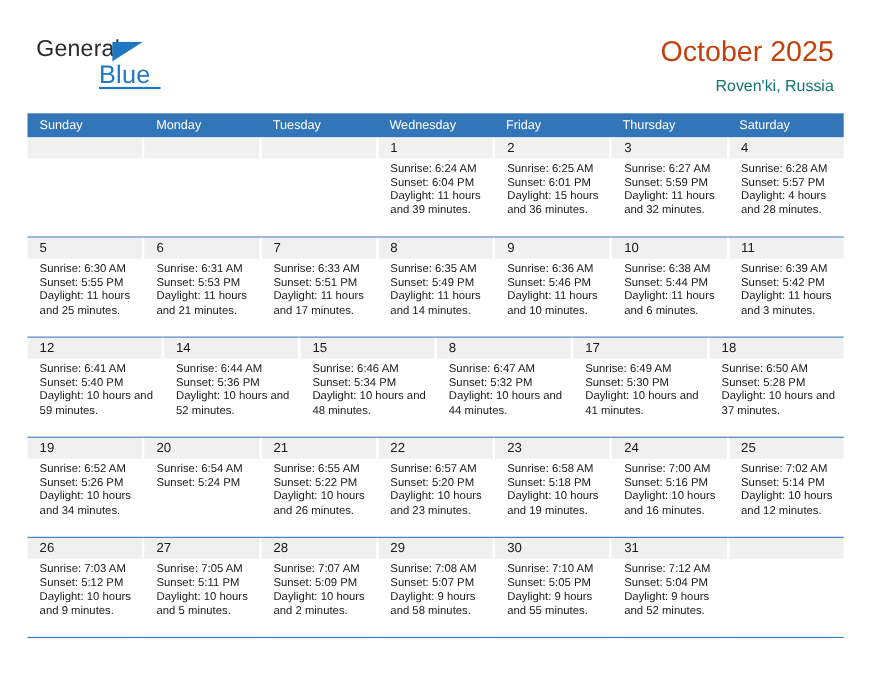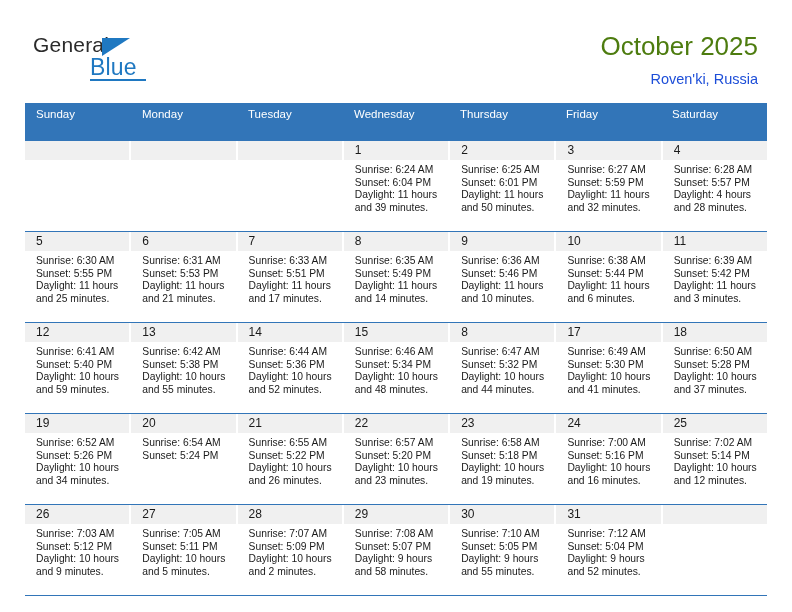--- a/index.html
+++ b/index.html
@@ -70,43 +70,43 @@
   }
 
   .title-block {
     position: absolute;
     right: 34px;
     top: 30px;
     text-align: right;
   }
   .cal-title {
     font-size: 26px;
-    color: #4d7c0f;
+    color: #c2410c;
     line-height: 32px;
     white-space: nowrap;
   }
   .cal-subtitle {
     font-size: 14.5px;
-    color: #1d4ed8;
+    color: #0f766e;
     line-height: 20px;
     margin-top: 7px;
     white-space: nowrap;
   }
 
   
   .calendar {
     position: absolute;
     left: 25px;
     top: 103px;
     width: 742px;
   }
   .weekday-row {
     display: flex;
     background: #3275b8;
-    height: 38px;
+    height: 22px;
   }
   .weekday {
     flex: 1 1 0;
     color: #ffffff;
     font-size: 11.5px;
     line-height: 22px;
     padding-left: 11px;
     box-sizing: border-box;
     white-space: nowrap;
     overflow: hidden;
@@ -181,22 +181,22 @@
     </div>
 
   </div>
 
   <div class="calendar">
     <div class="weekday-row" id="weekday-row">
         <div class="weekday">Sunday</div>
         <div class="weekday">Monday</div>
         <div class="weekday">Tuesday</div>
         <div class="weekday">Wednesday</div>
+        <div class="weekday">Friday</div>
         <div class="weekday">Thursday</div>
-        <div class="weekday">Friday</div>
         <div class="weekday">Saturday</div>
       </div>
     <div id="weeks-container">
         <div class="week-row first">
           <div class="day-cell">
             <div class="daynum-band"></div>
           </div>
           <div class="day-cell">
             <div class="daynum-band"></div>
           </div>
@@ -209,21 +209,21 @@
               <div>Sunrise: 6:24 AM</div>
               <div>Sunset: 6:04 PM</div>
               <div class="daylight">Daylight: 11 hours and 39 minutes.</div>
             </div>
           </div>
           <div class="day-cell">
             <div class="daynum-band">2</div>
             <div class="cell-details">
               <div>Sunrise: 6:25 AM</div>
               <div>Sunset: 6:01 PM</div>
-              <div class="daylight">Daylight: 11 hours and 50 minutes.</div>
+              <div class="daylight">Daylight: 15 hours and 36 minutes.</div>
             </div>
           </div>
           <div class="day-cell">
             <div class="daynum-band">3</div>
             <div class="cell-details">
               <div>Sunrise: 6:27 AM</div>
               <div>Sunset: 5:59 PM</div>
               <div class="daylight">Daylight: 11 hours and 32 minutes.</div>
             </div>
           </div>
@@ -297,28 +297,20 @@
         <div class="week-row">
           <div class="day-cell">
             <div class="daynum-band">12</div>
             <div class="cell-details">
               <div>Sunrise: 6:41 AM</div>
               <div>Sunset: 5:40 PM</div>
               <div class="daylight">Daylight: 10 hours and 59 minutes.</div>
             </div>
           </div>
           <div class="day-cell">
-            <div class="daynum-band">13</div>
-            <div class="cell-details">
-              <div>Sunrise: 6:42 AM</div>
-              <div>Sunset: 5:38 PM</div>
-              <div class="daylight">Daylight: 10 hours and 55 minutes.</div>
-            </div>
-          </div>
-          <div class="day-cell">
             <div class="daynum-band">14</div>
             <div class="cell-details">
               <div>Sunrise: 6:44 AM</div>
               <div>Sunset: 5:36 PM</div>
               <div class="daylight">Daylight: 10 hours and 52 minutes.</div>
             </div>
           </div>
           <div class="day-cell">
             <div class="daynum-band">15</div>
             <div class="cell-details">

